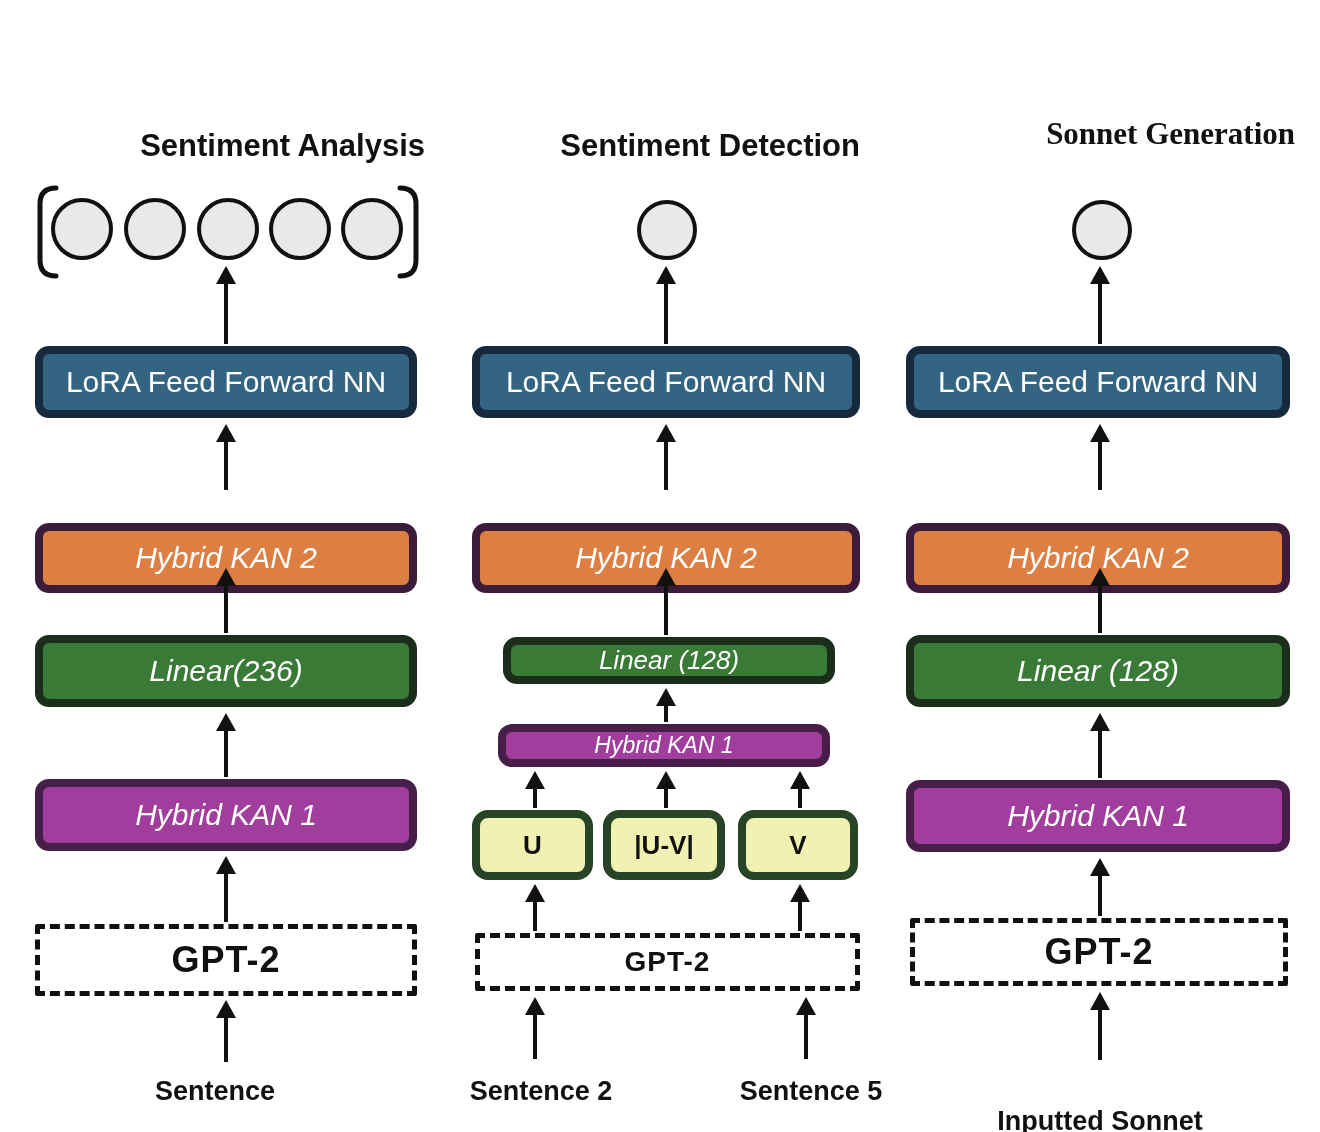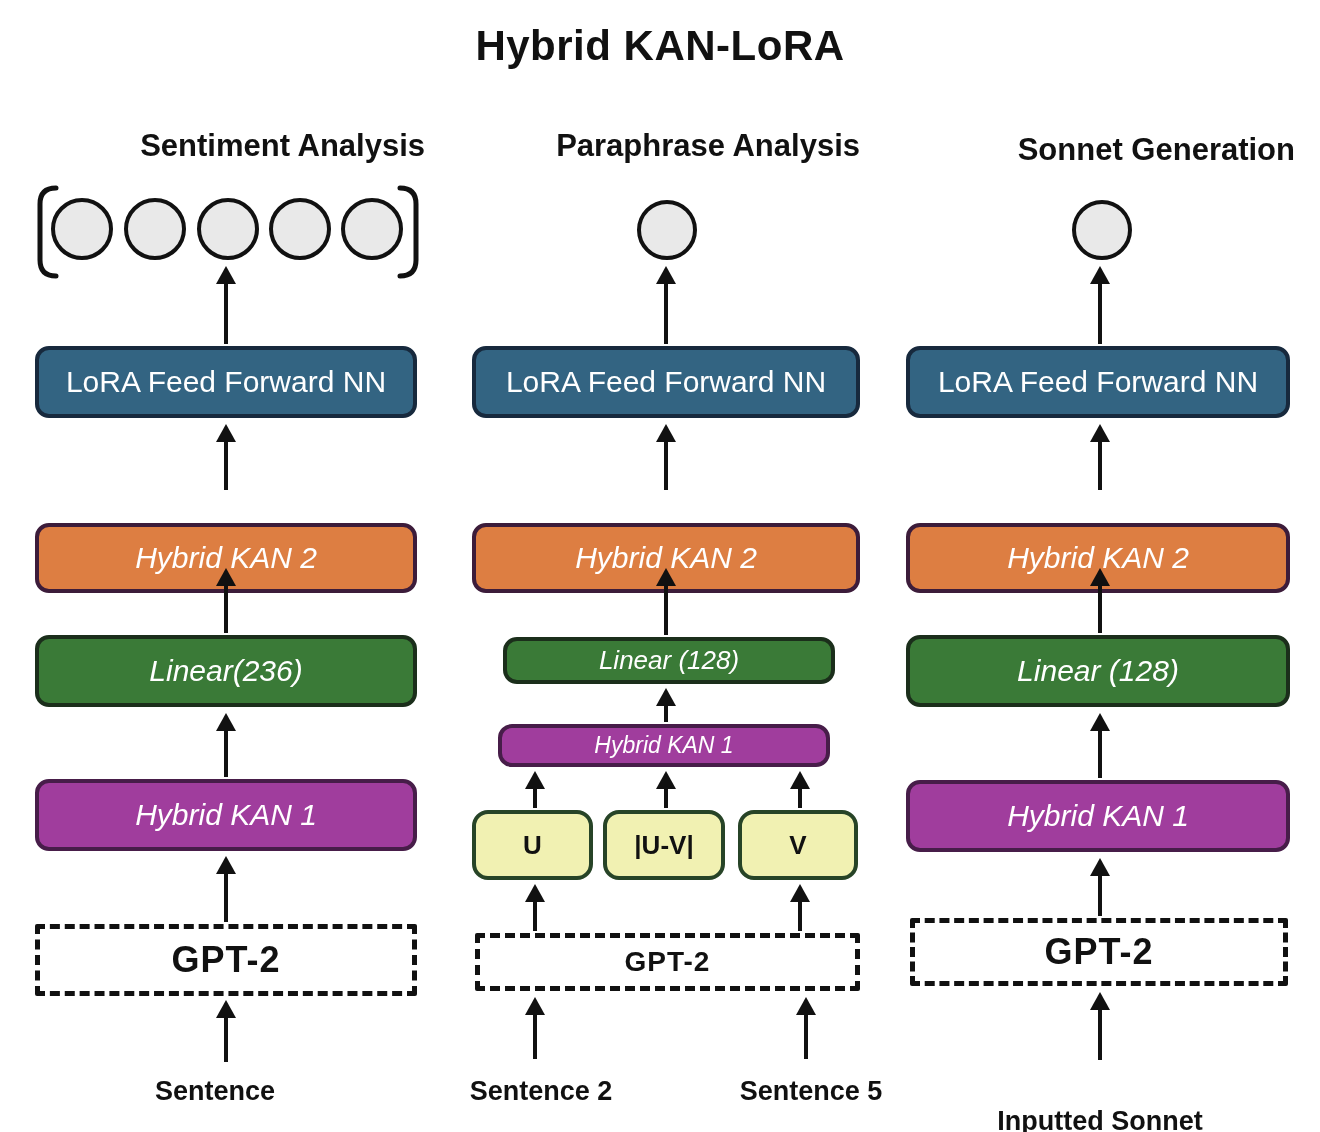--- a/index.html
+++ b/index.html
@@ -9,21 +9,21 @@
   }
   .title{
     position:absolute;left:0;top:22px;width:1320px;text-align:center;
     font-size:42px;font-weight:800;letter-spacing:.5px;
   }
   .col-header{
     position:absolute;text-align:right;font-size:31px;font-weight:800;
   }
   .box{
     position:absolute;display:flex;align-items:center;justify-content:center;
-    border-radius:14px;color:#fff;box-sizing:border-box;border:4px solid #0ea5e9;
+    border-radius:14px;color:#fff;box-sizing:border-box;border:8px solid #0ea5e9;
     font-size:30px;
   }
   .box.blue{background:var(--box-blue);border-color:var(--box-blue-border);}
   .box.orange{background:var(--box-orange);border-color:var(--box-orange-border);font-style:italic;margin-top:31px;}
   .box.green{background:var(--box-green);border-color:var(--box-green-border);font-style:italic;}
   .box.purple{background:var(--box-purple);border-color:var(--box-purple-border);font-style:italic;}
   .box.yellow{
     background:var(--box-yellow);border-color:var(--box-yellow-border);
     color:#111;font-weight:800;font-style:normal;border-radius:16px;font-size:26px;
   }
@@ -51,25 +51,24 @@
   .bracket svg{display:block;}
   .input-label{
     position:absolute;text-align:center;font-size:27px;font-weight:800;
   }
 </style>
 </head>
 <body>
 
 <div id="canvas">
 
-  <div class="title">Hybrid KAN-LoRA</div>
 
   <div class="col-header" style="left:35px;top:128px;width:390px;">Sentiment Analysis</div>
-  <div class="col-header" style="left:470px;top:128px;width:390px;">Paraphrase Analysis</div>
-  <div class="col-header" style="left:905px;top:132px;width:390px;">Sonnet Generation</div>
+  <div class="col-header" style="left:470px;top:128px;width:390px;">Sentiment Detection</div>
+  <div class="col-header" style="left:905px;top:116px;width:390px;font-family:Liberation Serif, serif;">Sonnet Generation</div>
 
   <div class="bracket" style="left:34px;top:184px;">
     <svg width="26" height="96" viewBox="0 0 26 96">
         <path d="M22 4 Q6 4 6 20 V76 Q6 92 22 92" fill="none" stroke="#111" stroke-width="5" stroke-linecap="round"></path>
       </svg>
   </div>
   <div class="node" style="left:51px;top:198px;width:62px;height:62px;"></div>
   <div class="node" style="left:124px;top:198px;width:62px;height:62px;"></div>
   <div class="node" style="left:197px;top:198px;width:62px;height:62px;"></div>
   <div class="node" style="left:269px;top:198px;width:62px;height:62px;"></div>

